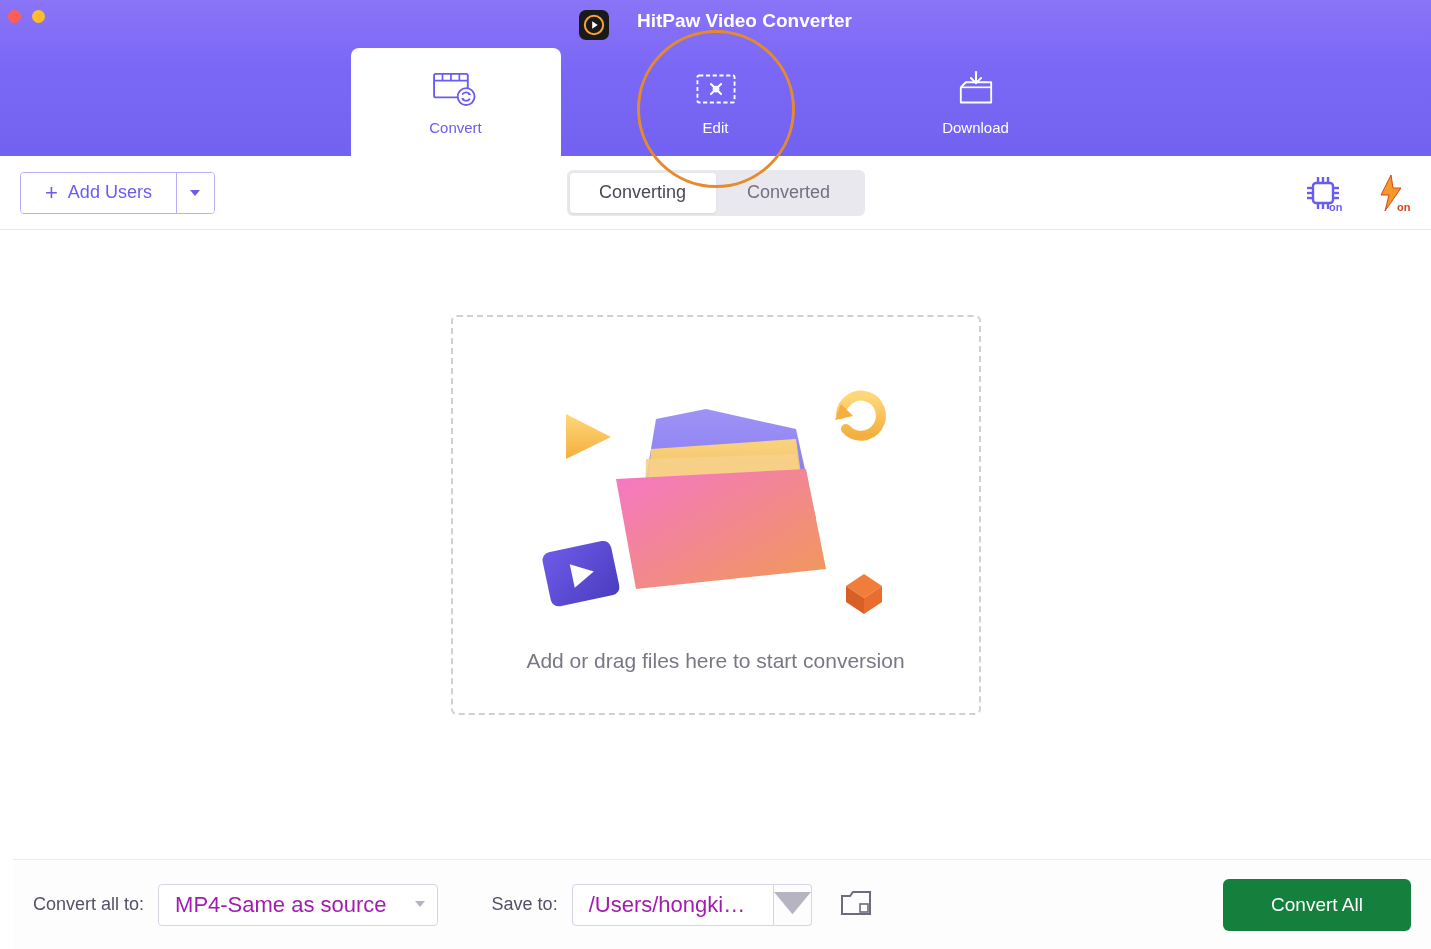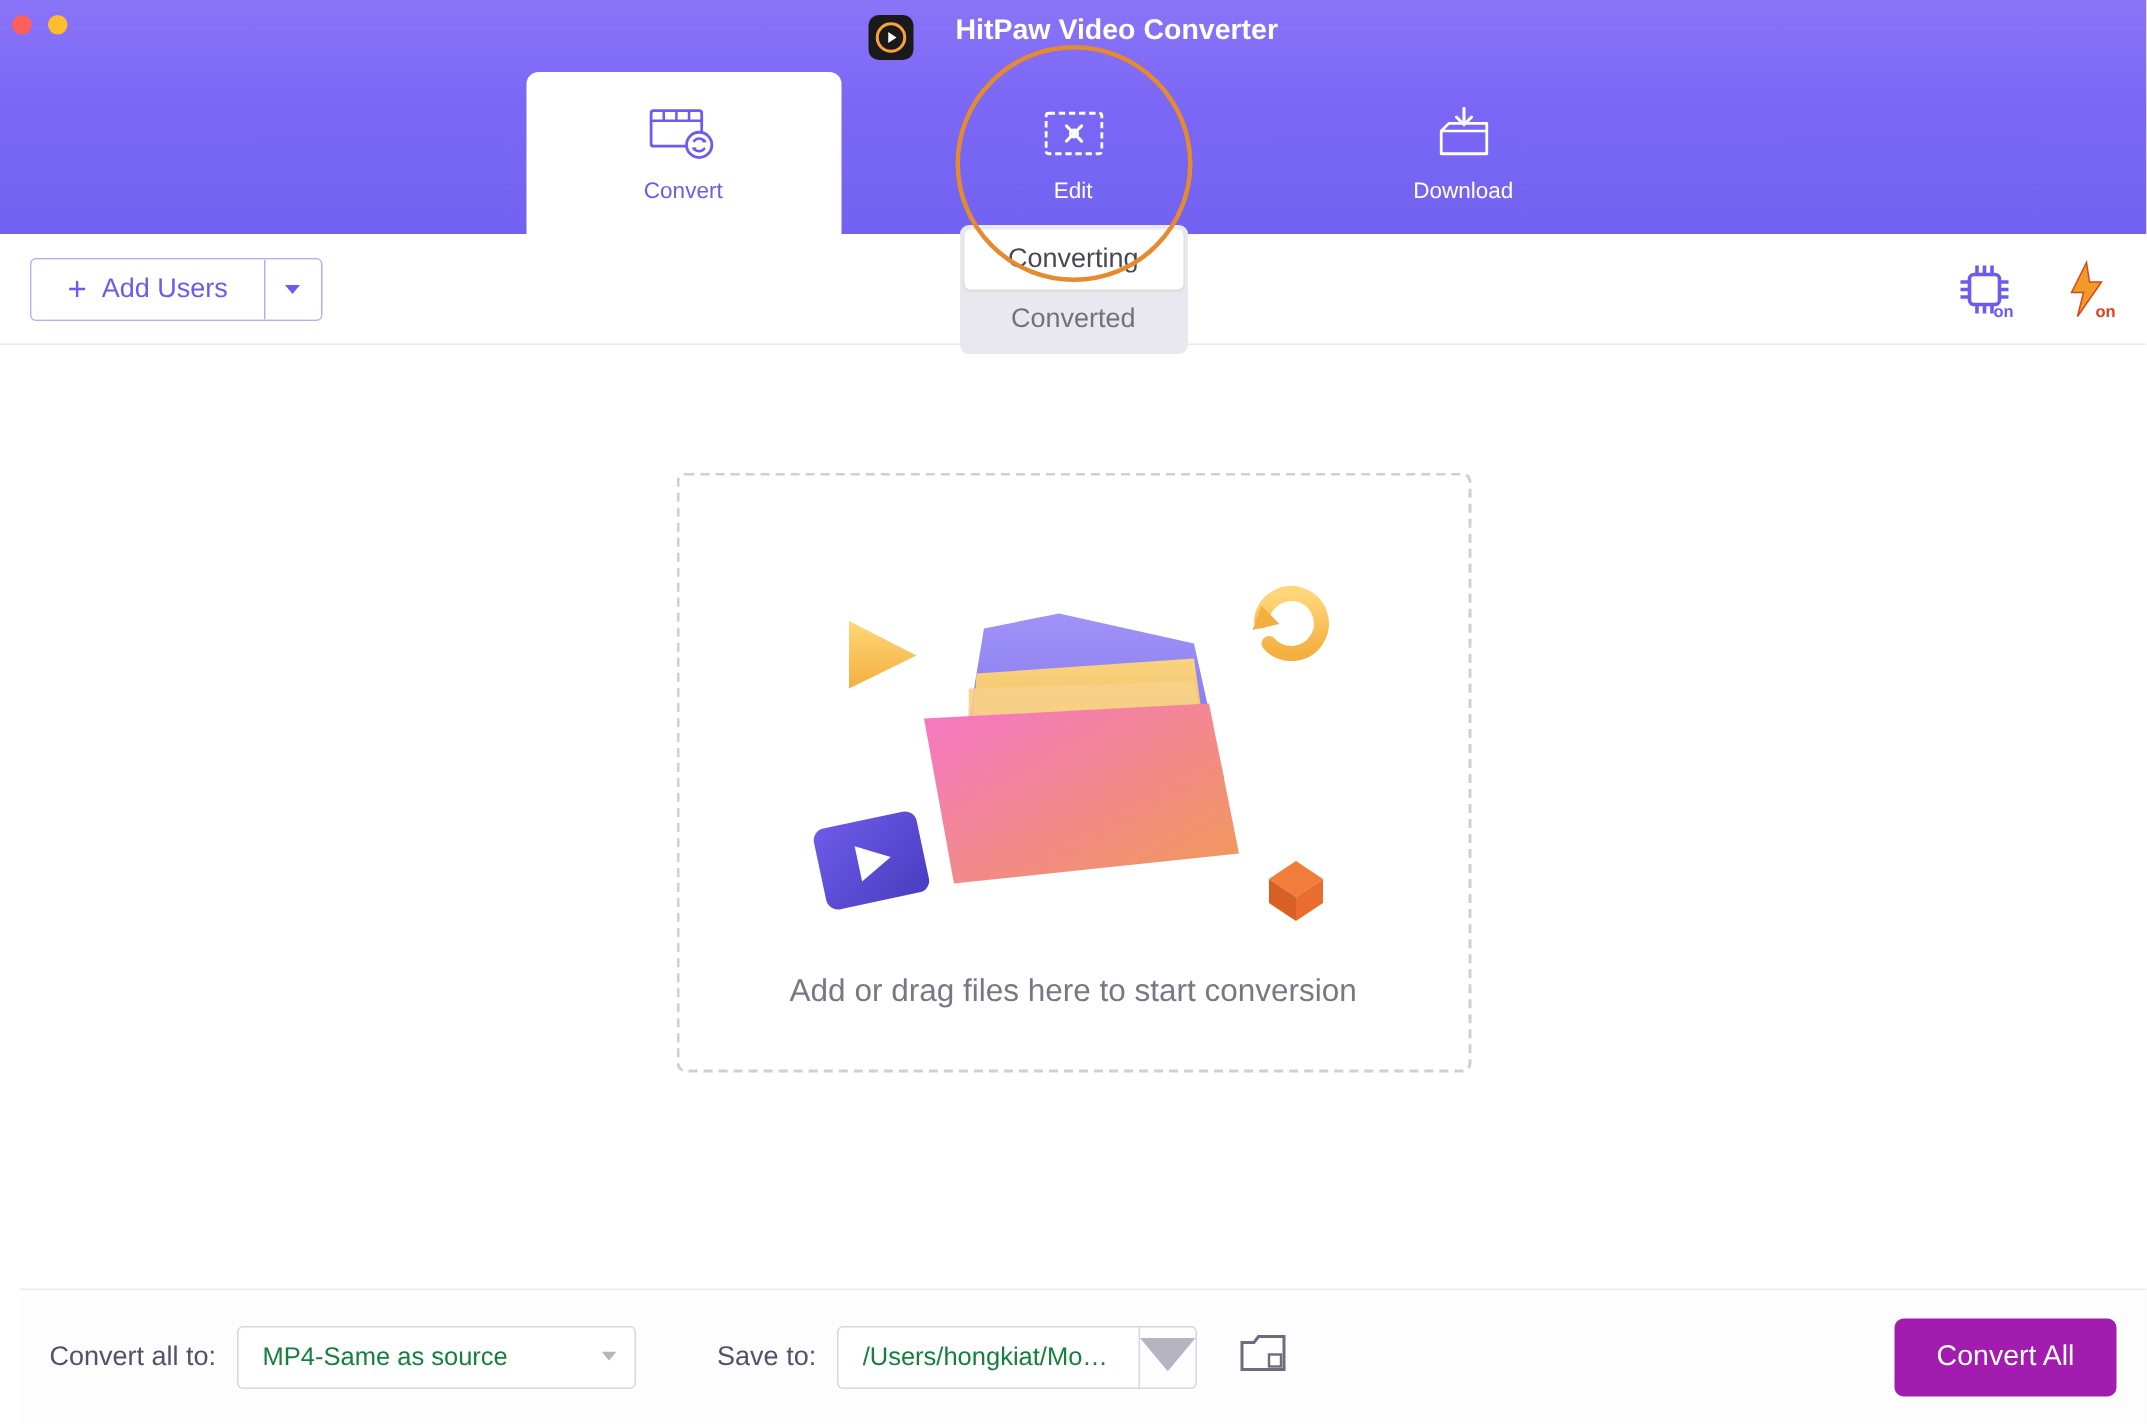--- a/index.html
+++ b/index.html
@@ -63,21 +63,21 @@
   }
   .add-files-plus { font-size: 22px; font-weight: 500; }
   .add-files-caret {
     width: 38px; display: flex; align-items: center; justify-content: center;
     border-left: 1px solid #b7aef7; cursor: pointer; background:#fff;
   }
   .add-files-caret svg { width: 12px; height: 8px; }
 
   .seg-wrap {
     position: absolute; left: 50%; top: 50%; transform: translate(-50%,-50%);
-    display: flex; background: #e9e8ee; border-radius: 6px; padding: 3px; flex-direction: column;
+    display: flex; background: #e9e8ee; border-radius: 6px; padding: 3px;
   }
   .seg {
     width: 146px; height: 40px; display: flex; align-items: center; justify-content: center;
     font-size: 18px; color: #747080; border-radius: 4px; cursor: pointer;
   }
   .seg.active { background: #fff; color: #4a4755; box-shadow: 0 1px 2px rgba(0,0,0,.08); }
 
   .right-icons { margin-left: auto; display: flex; gap: 28px; align-items: center; }
   .right-icons .ri { width: 40px; height: 40px; display:flex; align-items:center; justify-content:center; cursor:pointer; }
 
@@ -93,33 +93,33 @@
   .footer {
     position: absolute; bottom: 0; left: 0; right: 0; height: 90px;
     border-top: 1px solid #ececec; display: flex; align-items: center;
     padding: 0 20px; gap: 14px; background: #fdfdfd; margin-left: 13px;
   }
   .flabel { color: #545067; font-size: 18px; }
   .select-box {
     display: flex; align-items: center; border: 1px solid #d8d5e2; border-radius: 4px;
     height: 42px; background: #fff;
   }
-  .select-val { padding: 0 16px; color: #15803d; font-size: 17px; min-width: 230px; cursor: default; white-space: nowrap; overflow:hidden; text-overflow:ellipsis;}
+  .select-val { padding: 0 16px; color: #a21caf; font-size: 22px; min-width: 230px; cursor: default; white-space: nowrap; overflow:hidden; text-overflow:ellipsis;}
   .select-caret { width: 34px; display:flex; align-items:center; justify-content:center; cursor:pointer; }
   .select-caret svg { width: 10px; height: 7px; }
   .save-select .select-val { min-width: 200px; max-width: 200px; }
   .save-caret-box { width: 38px; height:42px; border:1px solid #d8d5e2; border-left:none; border-radius:0 4px 4px 0; display:flex; align-items:center; justify-content:center; cursor:pointer;}
   .save-select { border-radius: 4px 0 0 4px; }
 
   .open-folder { margin-left: 14px; cursor:pointer; }
   .open-folder svg { width: 32px; height: 26px; }
 
   .convert-all {
-    margin-left: auto; width: 148px; height: 52px; border-radius: 6px;
-    background: #a21caf; color: #fff; display:flex; align-items:center; justify-content:center;
+    margin-left: auto; width: 188px; height: 52px; border-radius: 6px;
+    background: #15803d; color: #fff; display:flex; align-items:center; justify-content:center;
     font-size: 19px; cursor: not-allowed;
   }
 </style>
 </head>
 <body>
 
 <div class="header">
   <div class="traffic-lights">
     <div class="tl close"></div>
     <div class="tl min"></div>

